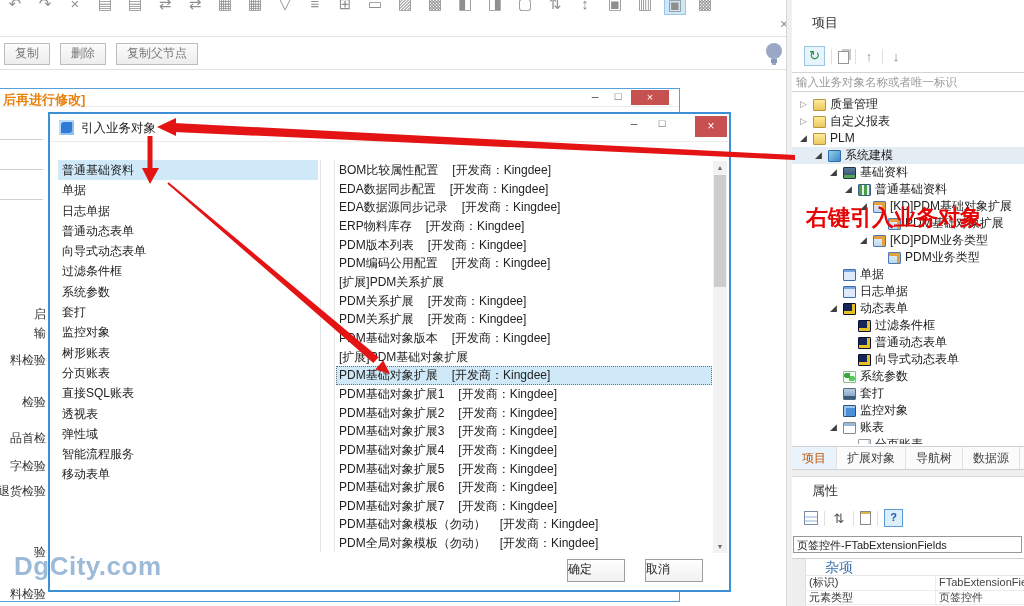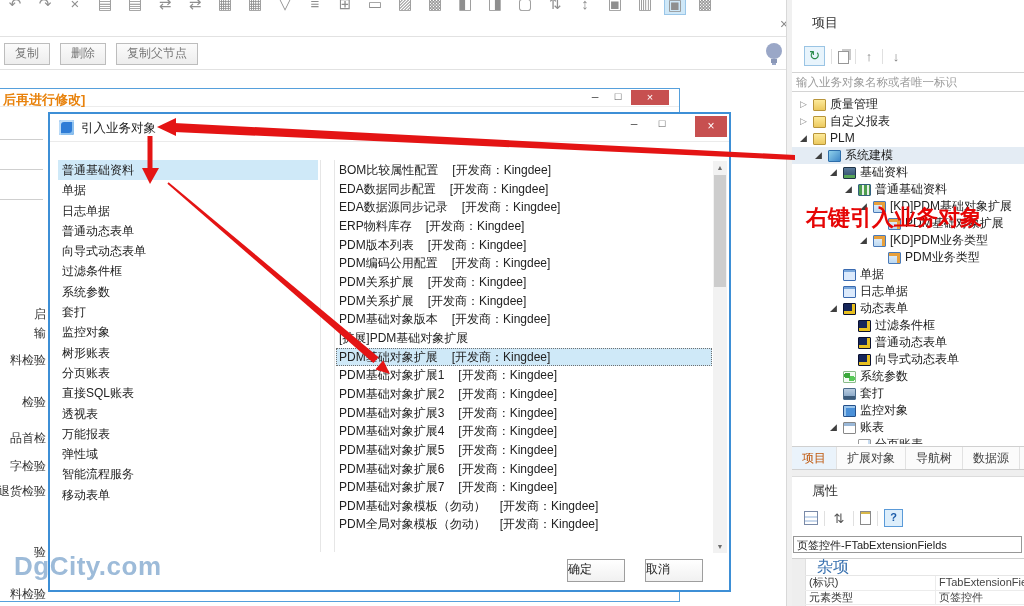--- a/index.html
+++ b/index.html
@@ -111,21 +111,21 @@
   #cat-ic{width:12px;height:12px;border:1px solid #7a8aa8;background:
       linear-gradient(#fff,#fff) 0 0/12px 3px no-repeat,
       repeating-linear-gradient(#c8d8ec 0 2px,#fff 2px 4px);}
   #az-ic{color:#555;font-size:13px;width:16px;text-align:center;}
   #page-ic{width:9px;height:12px;border:1px solid #8a8a8a;background:#fff;box-shadow:inset 0 2px 0 #d8b84a;}
   #help-ic{width:17px;height:16px;border:1px solid #5a9ad8;background:#ddeefb;color:#1a5aa8;font-weight:bold;font-size:11px;text-align:center;line-height:15px;}
   #prop-selector{position:absolute;left:1px;top:536px;width:229px;height:17px;border:1px solid #989898;background:#fff;
       font-size:11px;line-height:16px;padding-left:3px;box-sizing:border-box;color:#222;white-space:nowrap;overflow:hidden;}
   #prop-grid{position:absolute;left:0;top:558px;width:232px;height:48px;border-top:1px solid #d0d0d0;}
   #prop-gutter{position:absolute;left:0;top:0;width:13px;height:48px;background:#eeeeee;border-right:1px solid #e0e0e0;}
-  #prop-cat-row{position:absolute;left:13px;top:0;right:0;height:16px;line-height:16px;padding-left:12px;color:#3a72b0;font-size:16px;border-bottom:1px solid #e6e6e6;}
+  #prop-cat-row{position:absolute;left:13px;top:0;right:0;height:16px;line-height:16px;padding-left:20px;color:#3a72b0;font-size:14px;border-bottom:1px solid #e6e6e6;}
   #prop-rows{position:absolute;left:13px;top:17px;right:0;}
   .prow{display:flex;height:13.5px;line-height:13.5px;font-size:11px;border-bottom:1px solid #ececec;}
   .pname{width:126px;padding-left:4px;color:#333;border-right:1px solid #ececec;white-space:nowrap;overflow:hidden;}
   .pval{flex:1;padding-left:3px;color:#444;white-space:nowrap;overflow:hidden;}
 
   
   #red-note{left:806px;top:203px;font-size:22px;font-weight:bold;color:#e60505;white-space:nowrap;z-index:51;}
   #red-overlay{left:0;top:0;z-index:50;pointer-events:none;}
 </style>
 </head>
@@ -212,21 +212,20 @@
       <div class="cat">普通动态表单</div>
       <div class="cat">向导式动态表单</div>
       <div class="cat">过滤条件框</div>
       <div class="cat">系统参数</div>
       <div class="cat">套打</div>
       <div class="cat">监控对象</div>
       <div class="cat">树形账表</div>
       <div class="cat">分页账表</div>
       <div class="cat">直接SQL账表</div>
       <div class="cat">透视表</div>
-      <div class="cat">万能报表</div>
       <div class="cat">弹性域</div>
       <div class="cat">智能流程服务</div>
       <div class="cat">移动表单</div>
     </div>
   <div id="check-strip"></div>
   <div id="object-list">
       <div class="obj">
         <div class="oname">BOM比较属性配置</div>
         <div class="ovendor">[开发商：Kingdee]</div>
       </div>
@@ -242,20 +241,23 @@
         <div class="oname">ERP物料库存</div>
         <div class="ovendor">[开发商：Kingdee]</div>
       </div>
       <div class="obj">
         <div class="oname">PDM版本列表</div>
         <div class="ovendor">[开发商：Kingdee]</div>
       </div>
       <div class="obj">
         <div class="oname">PDM编码公用配置</div>
         <div class="ovendor">[开发商：Kingdee]</div>
+      </div>
+      <div class="obj">
+        <div class="oname">[扩展]PDM关系扩展</div>
       </div>
       <div class="obj">
         <div class="oname">PDM关系扩展</div>
         <div class="ovendor">[开发商：Kingdee]</div>
       </div>
       <div class="obj">
         <div class="oname">PDM关系扩展</div>
         <div class="ovendor">[开发商：Kingdee]</div>
       </div>
       <div class="obj">

